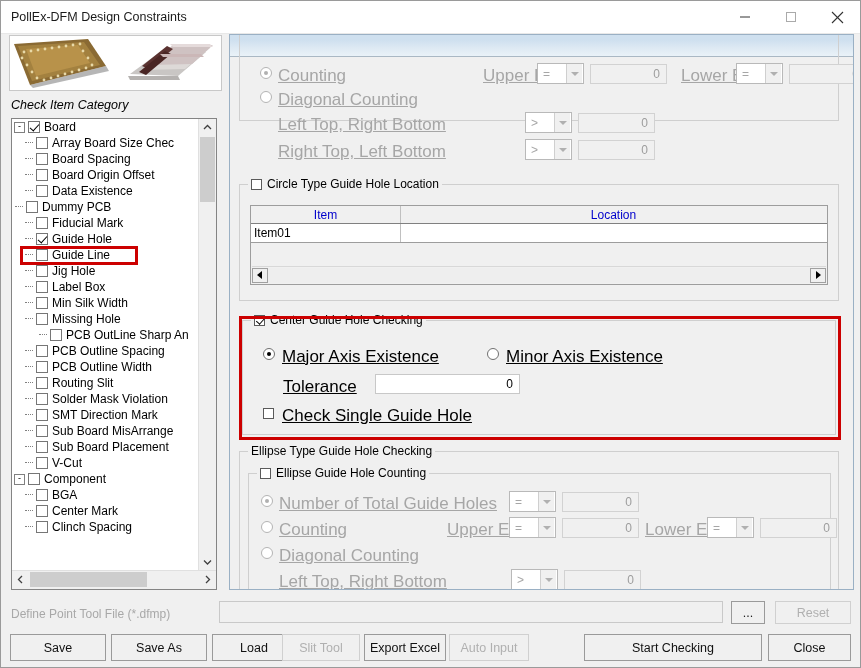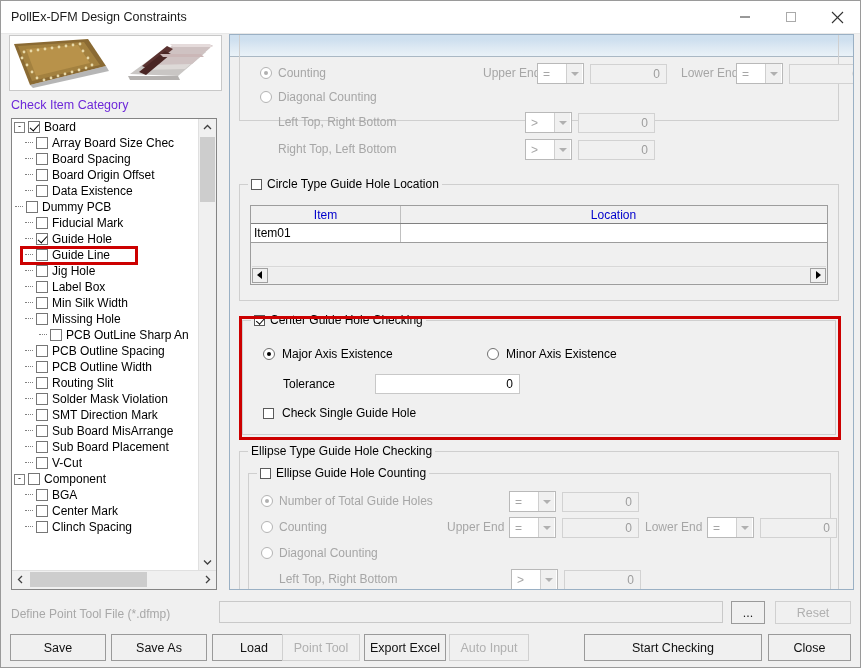--- a/index.html
+++ b/index.html
@@ -49,22 +49,23 @@
     position: absolute; left: 0; top: 0;
     width: 211px; height: 54px;
     border: 1px solid #c8c8c8;
     background: #ffffff;
     overflow: hidden;
   }
   .banner-svg { display:block; }
 
   .cat-label {
     position: absolute; left: 2px; top: 63px;
-    font-size: 12.5px; color: #6d28d9;
+    font-size: 12.5px; color: #000000;
     white-space: nowrap;
+    font-style: italic;
   }
   .tree-box {
     position: absolute; left: 2px; top: 83px;
     width: 206px; height: 472px;
     background: #ffffff;
     border: 1px solid #848484;
     box-sizing: border-box;
     overflow: hidden;
   }
   .tree-inner {
@@ -194,22 +195,23 @@
     left: 3px; top: 0px;
     width: 3.5px; height: 7px;
     border: solid #000;
     border-width: 0 1.5px 1.5px 0;
     transform: rotate(42deg);
   }
 
   .dim { color: #a6a6a6; }
   .lbl {
     position: absolute;
-    font-size: 12px;
+    font-size: 17px;
     white-space: nowrap;
+    text-decoration: underline;
   }
   .radio {
     position: absolute;
     width: 12px; height: 12px;
     border-radius: 50%;
     border: 1px solid #707070;
     background: #fff;
     box-sizing: border-box;
   }
   .radio.grey { border-color: #b4b4b4; }
@@ -777,20 +779,20 @@
 
   <div class="bottom">
     <div class="dpt-label">Define Point Tool File (*.dfmp)</div>
     <input class="dpt-input" readonly="" style="padding: 0px 4px; font-family: &quot;Liberation Sans&quot;, sans-serif; font-size: 12px;" value="">
     <div class="btn small dimbtn" style="left:730px; top:8px; width:34px; border-color:#9a9a9a; color:#222;">...</div>
     <div class="btn small dimbtn" style="left:774px; top:8px; width:76px;">Reset</div>
 
     <div class="btn" style="left:9px; top:41px; width:96px;">Save</div>
     <div class="btn" style="left:110px; top:41px; width:96px;">Save As</div>
     <div class="btn" style="left:211px; top:41px; width:84px;">Load</div>
-    <div class="btn dimbtn" style="left:281px; top:41px; width:78px;">Point Tool</div>
+    <div class="btn dimbtn" style="left:281px; top:41px; width:78px;">Slit Tool</div>
     <div class="btn" style="left:363px; top:41px; width:82px;">Export Excel</div>
     <div class="btn dimbtn" style="left:448px; top:41px; width:80px;">Auto Input</div>
     <div class="btn" style="left:583px; top:41px; width:178px;">Start Checking</div>
     <div class="btn" style="left:767px; top:41px; width:83px;">Close</div>
   </div>
 
 </div>
 
 </body></html>

